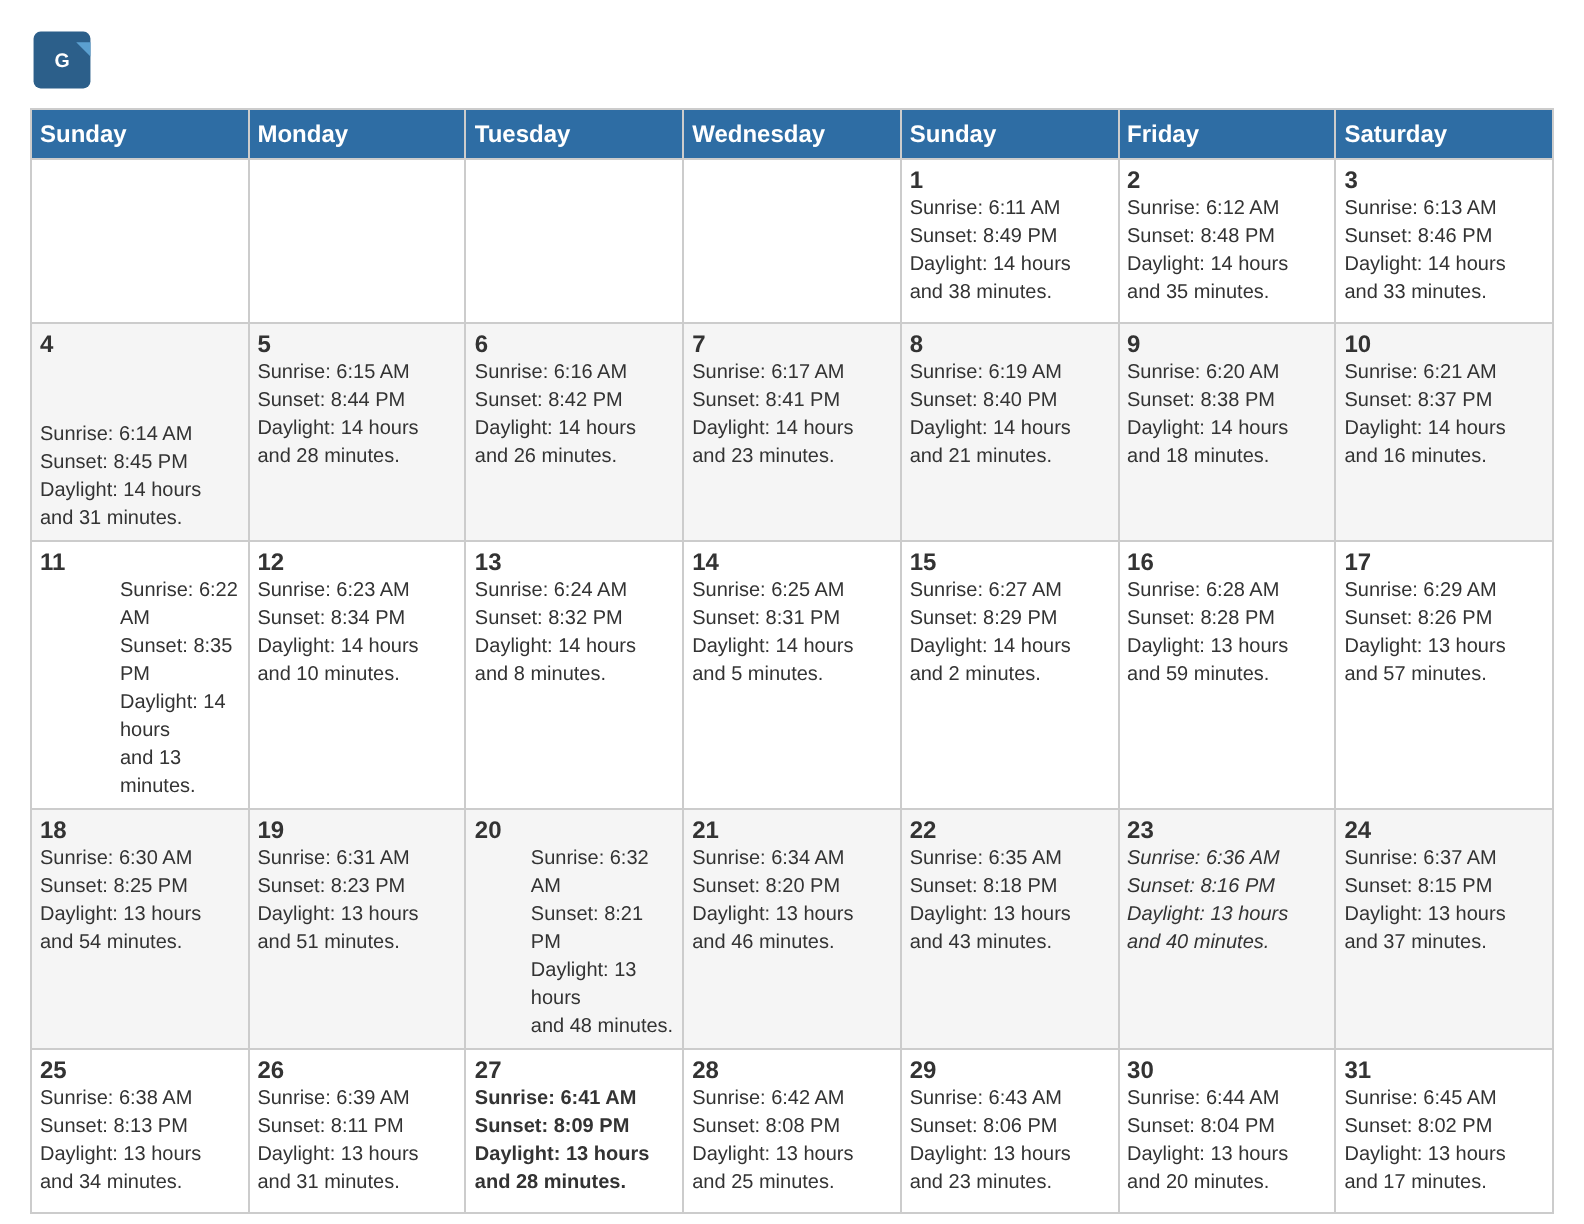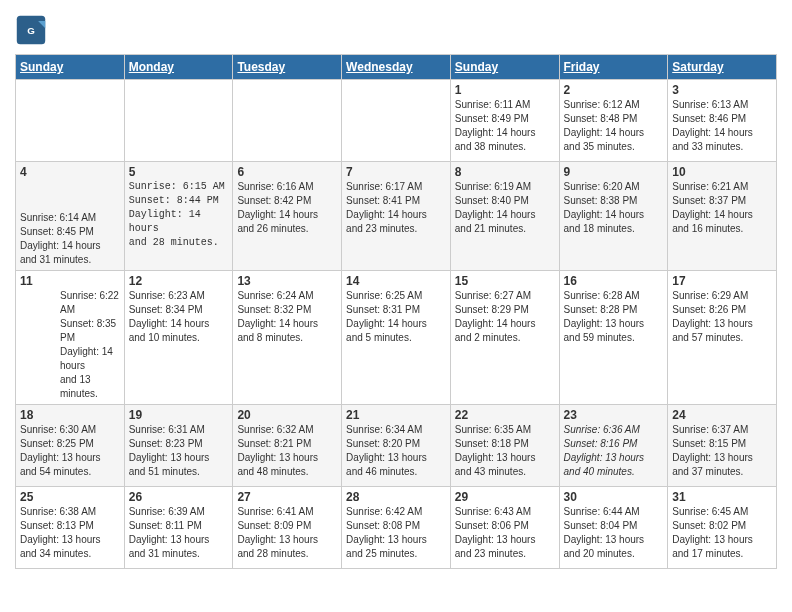--- a/index.html
+++ b/index.html
@@ -55,21 +55,20 @@
       table-layout: fixed;
     }
     thead tr th {
       background-color: #2e6da4;
       color: #fff;
       font-size: 12px;
       font-weight: bold;
       padding: 5px 4px;
       text-align: left;
       border: 1px solid #ccc;
-      text-decoration: underline;
     }
     tbody tr td {
       vertical-align: top;
       border: 1px solid #ccc;
       padding: 3px 4px;
       height: 82px;
       font-size: 10px;
       color: #333;
       background: #fff;
     }
@@ -156,21 +155,21 @@
         <tr>
           <td>
             <span class="day-num">4</span>
             <div class="day-info" style="white-space: pre-line; margin-top: 32px;">Sunrise: 6:14 AM
 Sunset: 8:45 PM
 Daylight: 14 hours
 and 31 minutes.</div>
           </td>
           <td>
             <span class="day-num">5</span>
-            <div class="day-info" style="white-space: pre-line; font-family: Liberation Mono, monospace;">Sunrise: 6:15 AM
+            <div class="day-info" style="white-space: pre-line;">Sunrise: 6:15 AM
 Sunset: 8:44 PM
 Daylight: 14 hours
 and 28 minutes.</div>
           </td>
           <td>
             <span class="day-num">6</span>
             <div class="day-info" style="white-space: pre-line;">Sunrise: 6:16 AM
 Sunset: 8:42 PM
 Daylight: 14 hours
 and 26 minutes.</div>
@@ -265,21 +264,21 @@
           </td>
           <td>
             <span class="day-num">19</span>
             <div class="day-info" style="white-space: pre-line;">Sunrise: 6:31 AM
 Sunset: 8:23 PM
 Daylight: 13 hours
 and 51 minutes.</div>
           </td>
           <td>
             <span class="day-num">20</span>
-            <div class="day-info" style="white-space: pre-line;">Sunrise: 6:32 AM
+            <div class="day-info" style="white-space: pre-line; margin-left: 28px;">Sunrise: 6:32 AM
 Sunset: 8:21 PM
 Daylight: 13 hours
 and 48 minutes.</div>
           </td>
           <td>
             <span class="day-num">21</span>
             <div class="day-info" style="white-space: pre-line;">Sunrise: 6:34 AM
 Sunset: 8:20 PM
 Daylight: 13 hours
 and 46 minutes.</div>
@@ -316,21 +315,21 @@
           </td>
           <td>
             <span class="day-num">26</span>
             <div class="day-info" style="white-space: pre-line;">Sunrise: 6:39 AM
 Sunset: 8:11 PM
 Daylight: 13 hours
 and 31 minutes.</div>
           </td>
           <td>
             <span class="day-num">27</span>
-            <div class="day-info" style="white-space: pre-line;">Sunrise: 6:41 AM
+            <div class="day-info" style="white-space: pre-line; font-weight: bold;">Sunrise: 6:41 AM
 Sunset: 8:09 PM
 Daylight: 13 hours
 and 28 minutes.</div>
           </td>
           <td>
             <span class="day-num">28</span>
             <div class="day-info" style="white-space: pre-line;">Sunrise: 6:42 AM
 Sunset: 8:08 PM
 Daylight: 13 hours
 and 25 minutes.</div>

